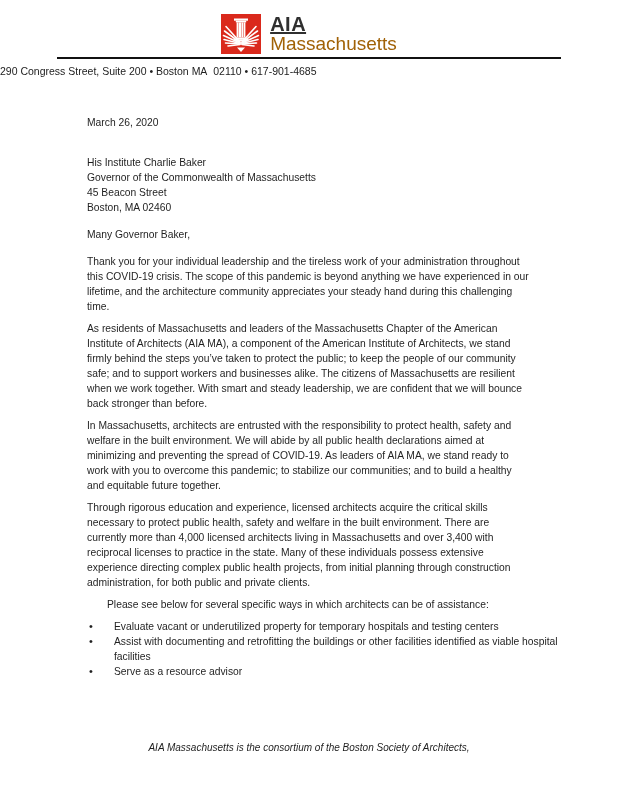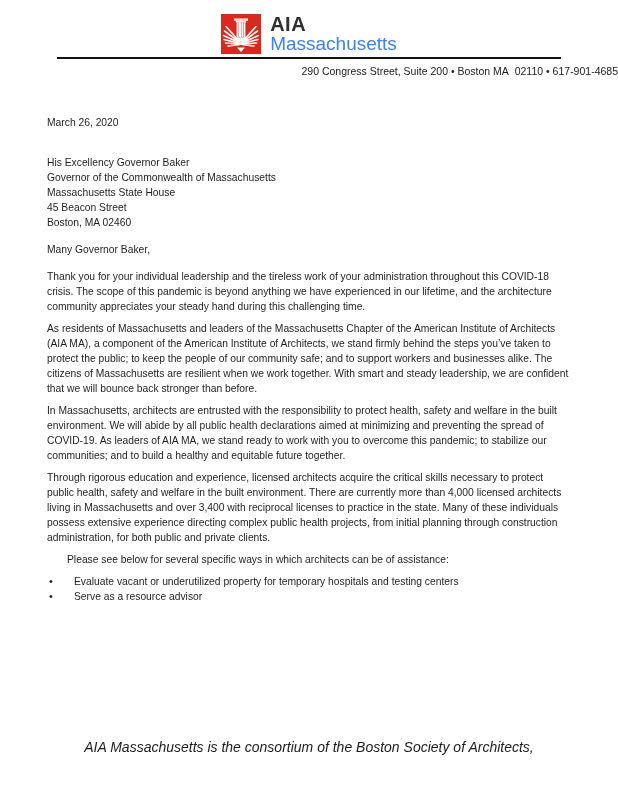--- a/index.html
+++ b/index.html
@@ -17,52 +17,52 @@
   .letterhead { padding-top:14px; }
   .logo-row {
     display:flex; justify-content:center; align-items:flex-start;
     gap:9px; height:40px;
   }
   .logo-mark { width:40px; height:40px; flex:0 0 40px; }
   .logo-mark svg { display:block; }
   .logo-text { display:flex; flex-direction:column; padding-top:1px; }
   .logo-aia {
     font-size:20px; font-weight:bold; color:#2f2f2f;
-    letter-spacing:0.5px; line-height:19px;
+    letter-spacing:0.5px; line-height:19px;text-decoration:underline;
   }
-  .logo-ma { font-size:19px; color:#3b82f6; line-height:20px; }
+  .logo-ma { font-size:19px; color:#a16207; line-height:20px; }
   .rule { height:2px; background:#111; margin:3px 57px 0 57px; }
   .address {
-    text-align:right; font-size:10.5px; color:#222;
+    text-align:left; font-size:10.5px; color:#222;
     margin-top:6px; white-space:pre-wrap;
   }
   
   .body {
-    padding:0 47px;
+    padding:0 87px;
     font-size:10.3px;
     line-height:15px;
   }
   .date { margin-top:38px; margin-bottom:25px; }
   .recipient { margin-bottom:12px; }
   .salutation { margin-bottom:12px; }
   .para { margin-bottom:7px; }
   .para-last { margin-bottom:7px;margin-left:20px; }
   ul.assist-list { list-style:none; margin:0 -34px 12px 0; padding:0; }
   ul.assist-list li { position:relative; padding-left:27px; }
   ul.assist-list li::before {
     content:"\2022";
     position:absolute; left:2px; top:0;
     font-size:11px;
   }
   
   .footer {
     position:absolute; left:0; right:0; top:740px;
     text-align:center;
     font-style:italic;
-    font-size:14px;
+    font-size:10px;
     line-height:15px;
     color:#1d1d1d;
   }
 </style>
 </head>
 <body>
 
 <div class="page" style="color: rgb(31, 31, 31);">
 
   <header class="letterhead">
@@ -102,37 +102,37 @@
       </div>
     </div>
     <div class="rule"></div>
     <div class="address">290 Congress Street, Suite 200 • Boston MA&nbsp; 02110 • 617-901-4685</div>
   </header>
 
   <main class="body">
     <p class="date">March 26, 2020</p>
 
     <div class="recipient">
-      <div>His Excellency Governor Baker</div>
+      <div>His Institute Charlie Baker</div>
       <div>Governor of the Commonwealth of Massachusetts</div>
-      <div>Massachusetts State House</div>
       <div>45 Beacon Street</div>
       <div>Boston, MA 02460</div>
     </div>
 
     <p class="salutation">Many Governor Baker,</p>
 
-    <p class="para">Thank you for your individual leadership and the tireless work of your administration throughout this COVID-18 crisis. The scope of this pandemic is beyond anything we have experienced in our lifetime, and the architecture community appreciates your steady hand during this challenging time.</p>
+    <p class="para">Thank you for your individual leadership and the tireless work of your administration throughout this COVID-19 crisis. The scope of this pandemic is beyond anything we have experienced in our lifetime, and the architecture community appreciates your steady hand during this challenging time.</p>
     <p class="para">As residents of Massachusetts and leaders of the Massachusetts Chapter of the American Institute of Architects (AIA MA), a component of the American Institute of Architects, we stand firmly behind the steps you’ve taken to protect the public; to keep the people of our community safe; and to support workers and businesses alike. The citizens of Massachusetts are resilient when we work together. With smart and steady leadership, we are confident that we will bounce back stronger than before.</p>
     <p class="para">In Massachusetts, architects are entrusted with the responsibility to protect health, safety and welfare in the built environment. We will abide by all public health declarations aimed at minimizing and preventing the spread of COVID-19. As leaders of AIA MA, we stand ready to work with you to overcome this pandemic; to stabilize our communities; and to build a healthy and equitable future together.</p>
     <p class="para">Through rigorous education and experience, licensed architects acquire the critical skills necessary to protect public health, safety and welfare in the built environment. There are currently more than 4,000 licensed architects living in Massachusetts and over 3,400 with reciprocal licenses to practice in the state. Many of these individuals possess extensive experience directing complex public health projects, from initial planning through construction administration, for both public and private clients.</p>
     <p class="para-last">Please see below for several specific ways in which architects can be of assistance:</p>
 
     <ul class="assist-list">
       <li>Evaluate vacant or underutilized property for temporary hospitals and testing centers</li>
+      <li>Assist with documenting and retrofitting the buildings or other facilities identified as viable hospital facilities</li>
       <li>Serve as a resource advisor</li>
     </ul>
   </main>
 
   <footer class="footer">
     <div>AIA Massachusetts is the consortium of the Boston Society of Architects,</div>
   </footer>
 
 </div>
 

